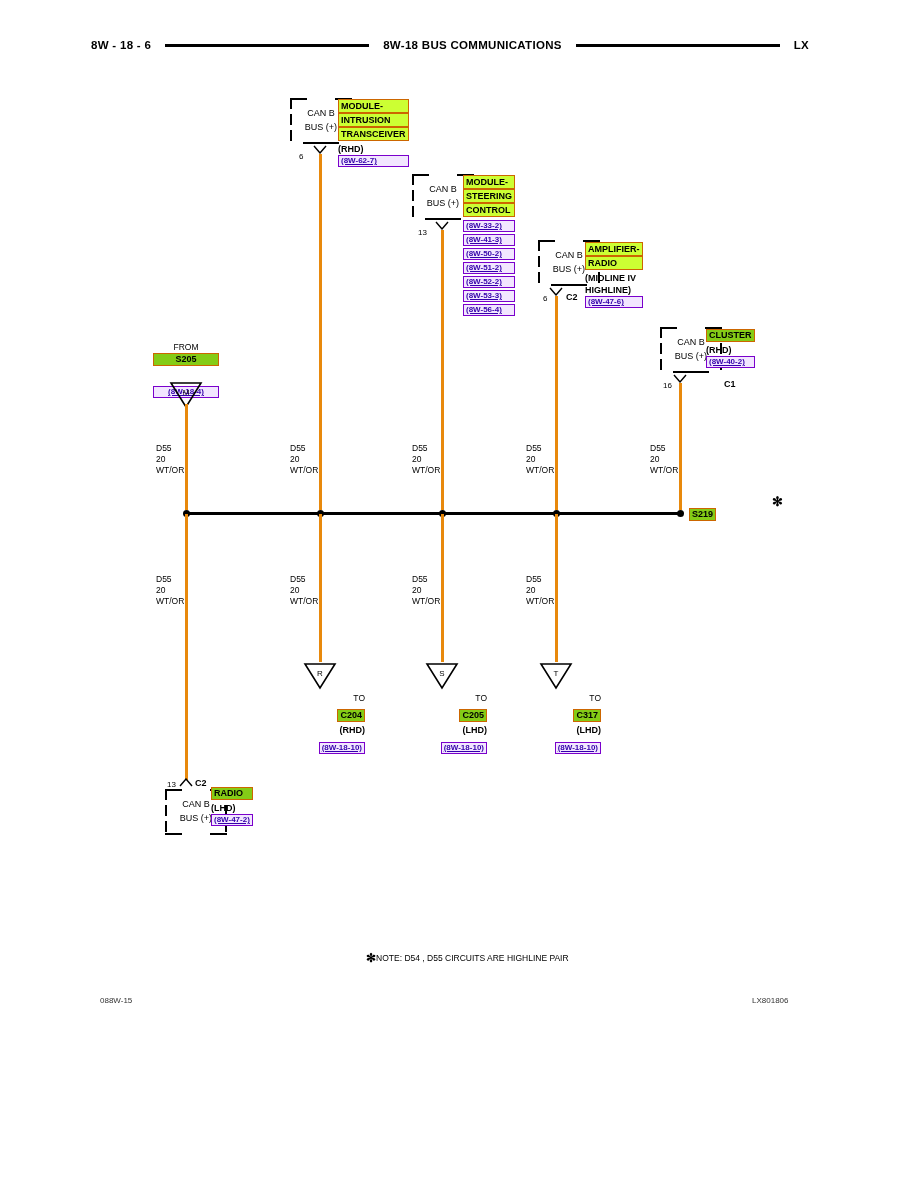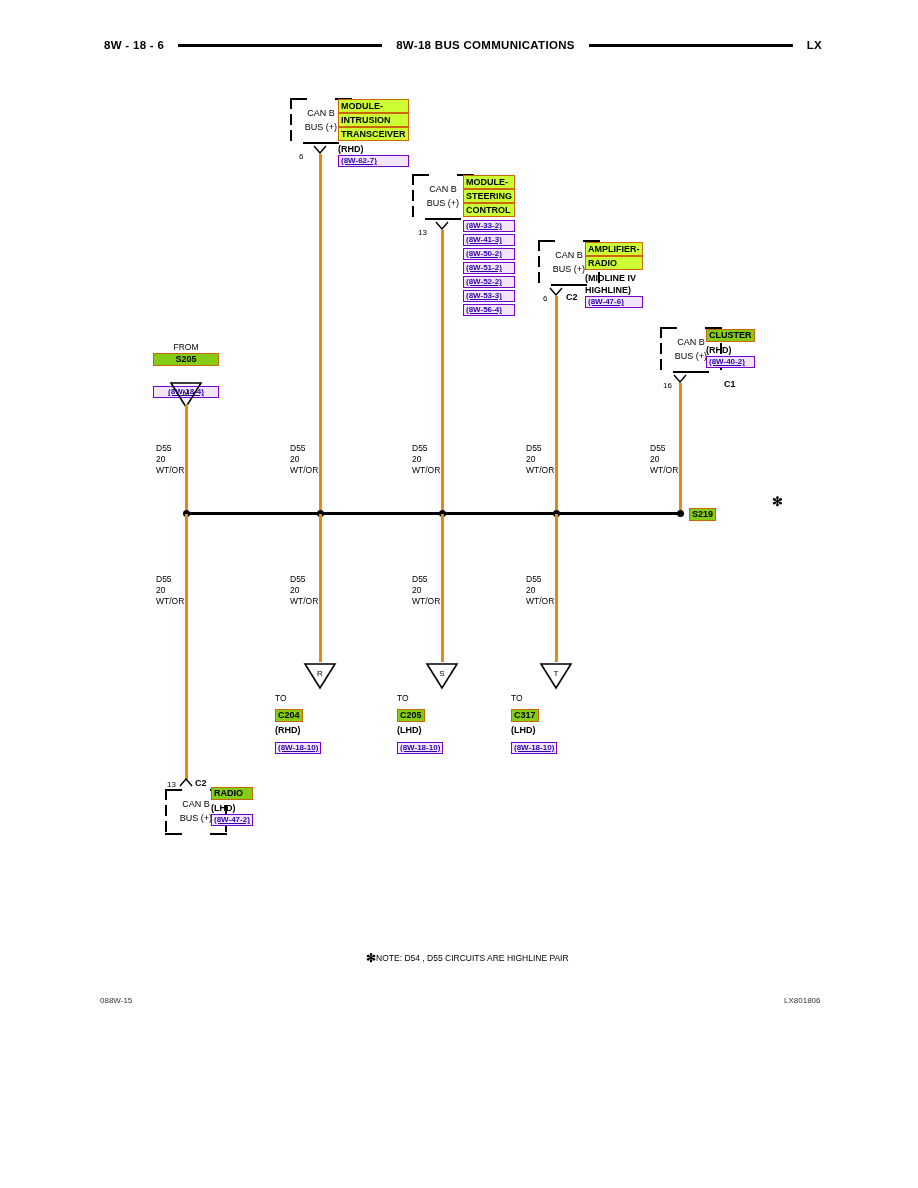--- a/index.html
+++ b/index.html
@@ -17,21 +17,21 @@
   }
   .page {
     position: absolute;
     left: 0; top: 0;
     width: 918px; height: 1188px;
   }
 
   
   .header {
     position: absolute;
-    left: 104px; top: 34px;
+    left: 91px; top: 34px;
     width: 718px; height: 22px;
     display: flex;
     align-items: center;
     justify-content: space-between;
   }
   .hdr-text {
     font-size: 11.5px;
     font-weight: bold;
     letter-spacing: 0.3px;
     white-space: nowrap;
@@ -169,21 +169,21 @@
   .tri .letter {
     position: absolute;
     left: 0; right: 0;
     top: 7px;
     text-align: center;
     font-size: 8px;
   }
 
   .dest {
     position: absolute;
-    text-align: left;
+    text-align: right;
     width: 90px;
   }
   .dest .to {
     font-size: 8.5px;
     line-height: 12px;
     display: block;
   }
   .dest .sub {
     font-size: 9px;
     font-weight: bold;
@@ -485,15 +485,15 @@
     <span class="hl-yellow">RADIO</span>
     <span class="plain-b" style="margin-top:2px;">(LHD)</span>
     <span class="ref">(8W-47-2)</span>
   </div>
 
   <div class="note" style="left:366px; top:952px;">
     <span class="star">✻</span><span>NOTE:  D54 , D55   CIRCUITS ARE HIGHLINE PAIR</span>
   </div>
 
   <span class="footer-left" style="left:100px; top:996px;">088W-15</span>
-  <span class="footer-right" style="left:784px; top:996px;">LX801806</span>
+  <span class="footer-right" style="left:752px; top:996px;">LX801806</span>
 
 </div>
 
 </body></html>

